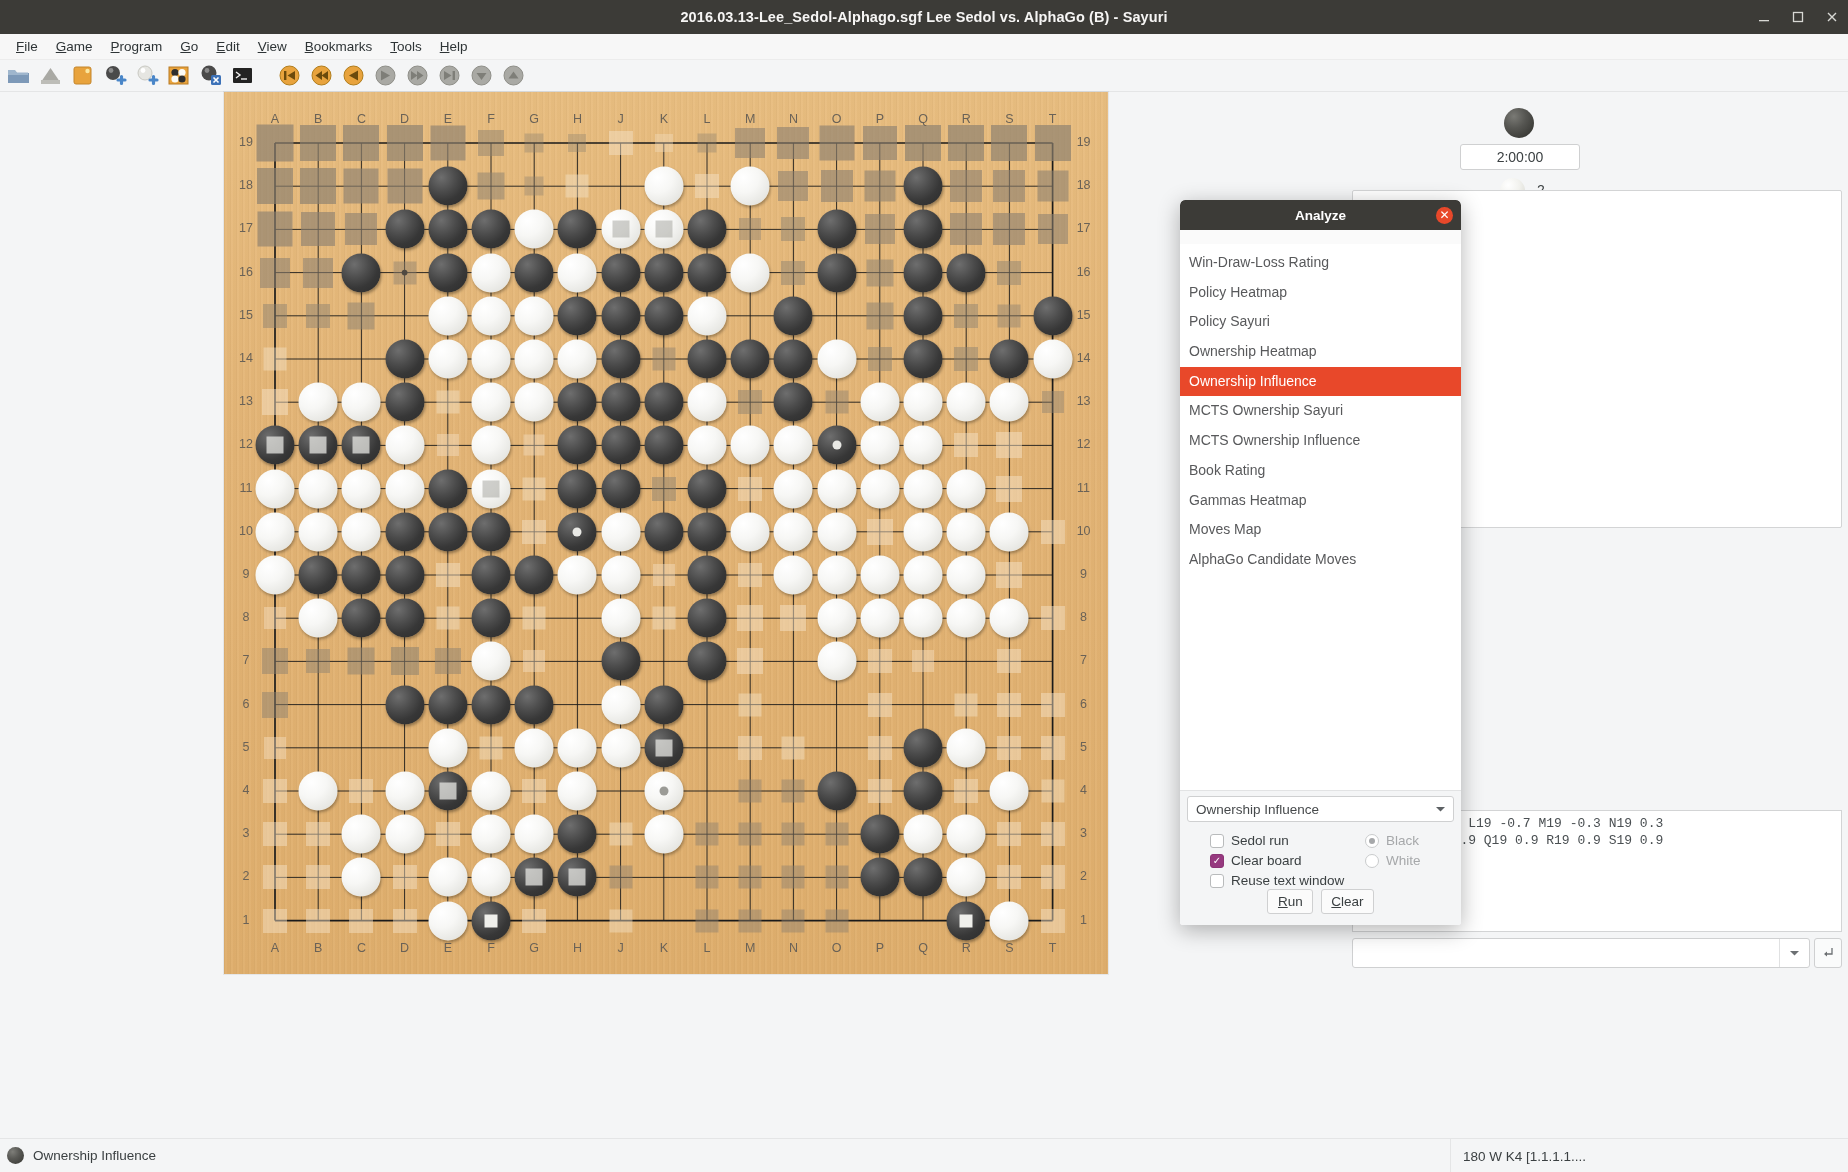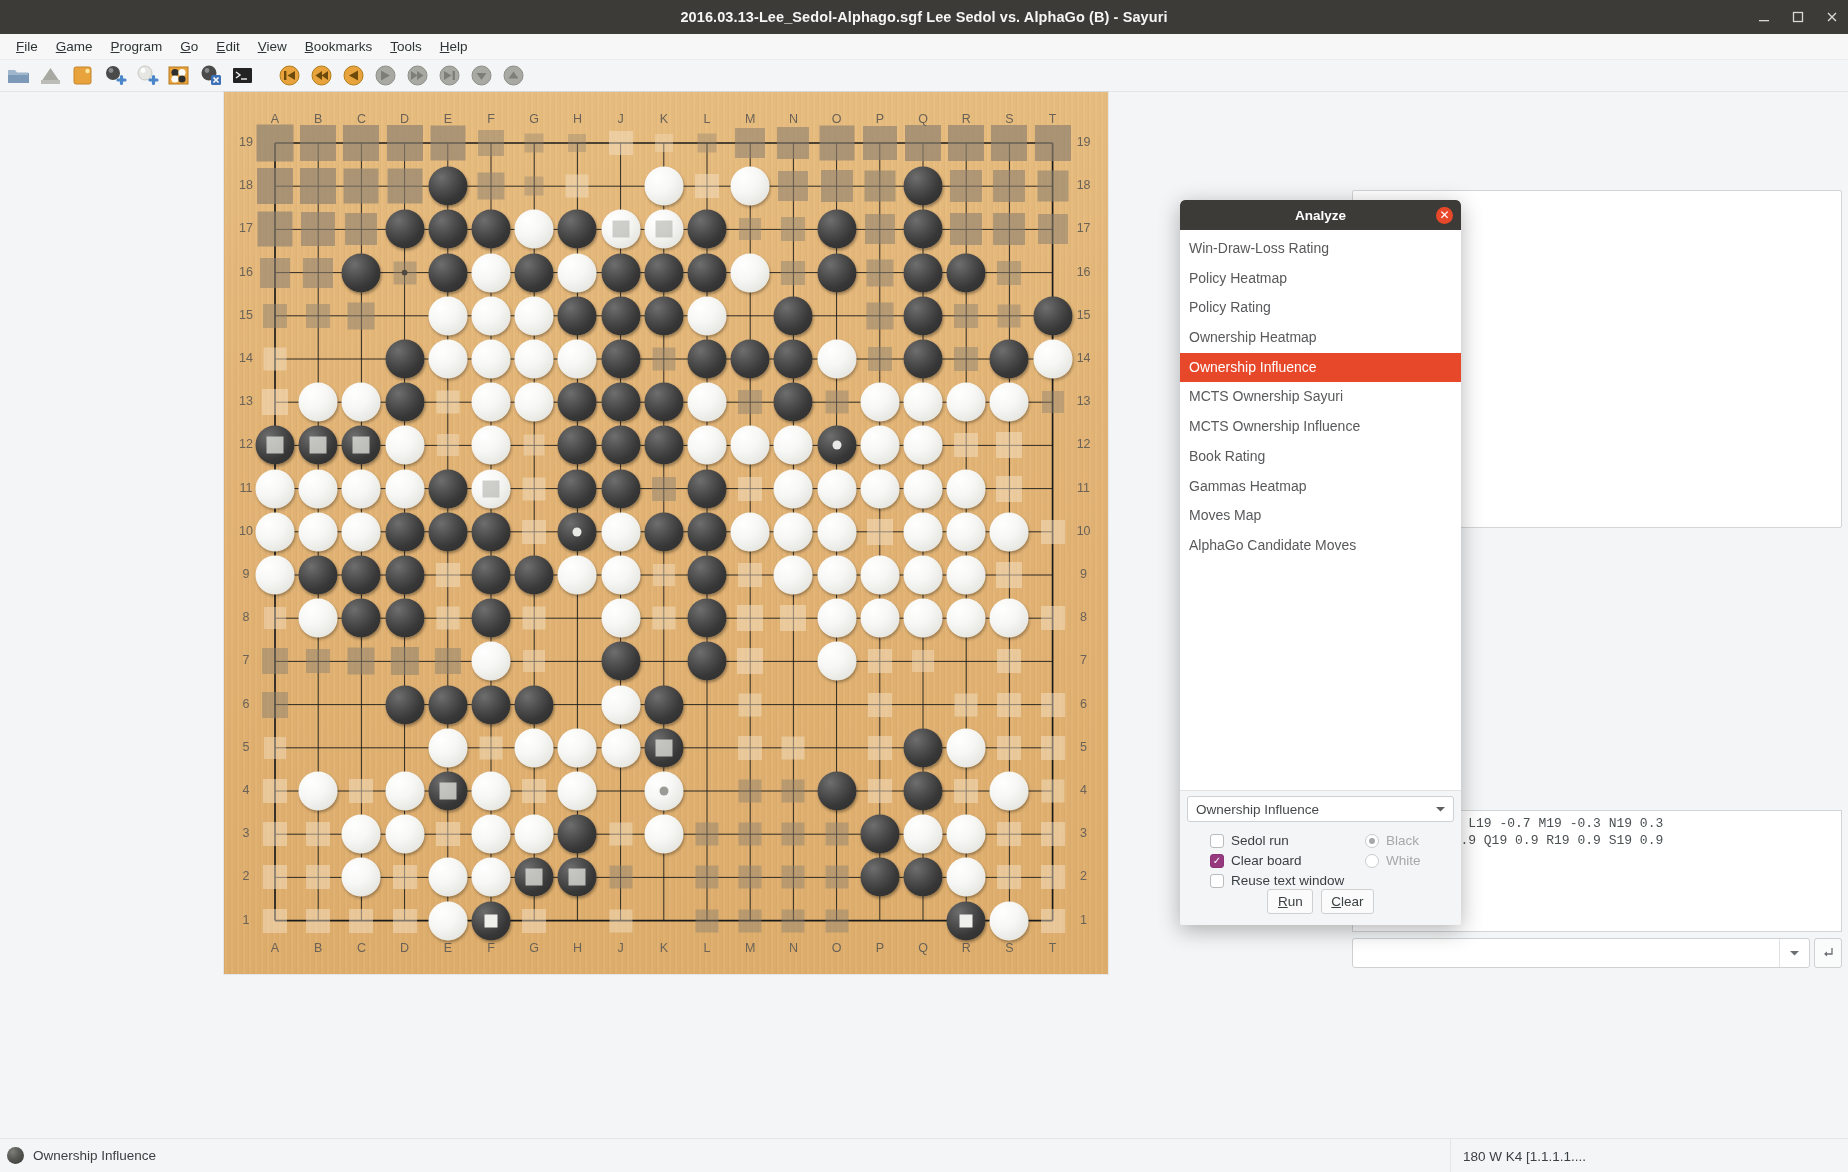--- a/index.html
+++ b/index.html
@@ -148,21 +148,21 @@
     position: relative; border-radius: 5px 5px 0 0;
   }
   #dlg-titlebar .t { font-size: 13.5px; font-weight: bold; }
   #dlg-close {
     position: absolute; right: 8px; top: 7px; width: 17px; height: 17px;
     border-radius: 50%; background: #e8482a; color: #fff;
     font-size: 12px; line-height: 17px; text-align: center; cursor: pointer;
     font-family: "Liberation Sans", sans-serif;
   }
   #dlg-list {
-    position: absolute; left: 0; top: 30px; width: 281px; height: 560px;
+    position: absolute; left: 0; top: 44px; width: 281px; height: 560px;
     background: #ffffff; padding-top: 4px;
   }
   .dlg-opt {
     height: 29.7px; line-height: 29.7px; padding-left: 9px;
     font-size: 14px; color: #58595b; cursor: pointer;
   }
   .dlg-opt.sel { background: #e8482a; color: #ffffff; }
 
   #dlg-bottom {
     position: absolute; left: 0; top: 590px; width: 281px; height: 135px;
@@ -833,20 +833,26 @@
       <div class="stone w" style="left: 742.2px; top: 785.4px; width: 39px; height: 39px;"></div>
       <div class="stone w" style="left: 223.8px; top: 828.6px; width: 39px; height: 39px;"></div>
       <div class="stone b" style="left: 267px; top: 828.6px; width: 39px; height: 39px;"></div>
       <div class="marker" style="left: 267px; top: 828.6px; width: 13px; height: 13px; background: rgb(239, 239, 235);"></div>
       <div class="stone b" style="left: 742.2px; top: 828.6px; width: 39px; height: 39px;"></div>
       <div class="marker" style="left: 742.2px; top: 828.6px; width: 13px; height: 13px; background: rgb(239, 239, 235);"></div>
       <div class="stone w" style="left: 785.4px; top: 828.6px; width: 39px; height: 39px;"></div>
     </div>
 
   <div id="sidepanel">
+    <div id="player-row">
+      <div class="pstone-big b" style="left:152px; top:8px;"></div>
+      <div class="clockbox" style="left:108px; top:44px; width:120px; height:26px;">2:00:00</div>
+      <div class="pstone-big w" style="left:148px; top:78px; width:25px; height:25px;"></div>
+      <div class="movenum" style="left:185px; top:82px;">2</div>
+    </div>
 
     <div id="comment-box">inally resigned.
 
  press room to
 At long last, he
 nple, modest
 hanging - but
 ents like this
 n life?</div>
 
@@ -873,21 +879,21 @@
   </div>
 
   <div id="analyze-dlg">
     <div id="dlg-titlebar">
       <div class="t">Analyze</div>
       <div id="dlg-close">✕</div>
     </div>
     <div id="dlg-list">
         <div class="dlg-opt">Win-Draw-Loss Rating</div>
         <div class="dlg-opt">Policy Heatmap</div>
-        <div class="dlg-opt">Policy Rating</div>
+        <div class="dlg-opt">Policy Sayuri</div>
         <div class="dlg-opt">Ownership Heatmap</div>
         <div class="dlg-opt sel">Ownership Influence</div>
         <div class="dlg-opt">MCTS Ownership Sayuri</div>
         <div class="dlg-opt">MCTS Ownership Influence</div>
         <div class="dlg-opt">Book Rating</div>
         <div class="dlg-opt">Gammas Heatmap</div>
         <div class="dlg-opt">Moves Map</div>
         <div class="dlg-opt">AlphaGo Candidate Moves</div>
       </div>
     <div id="dlg-bottom">

